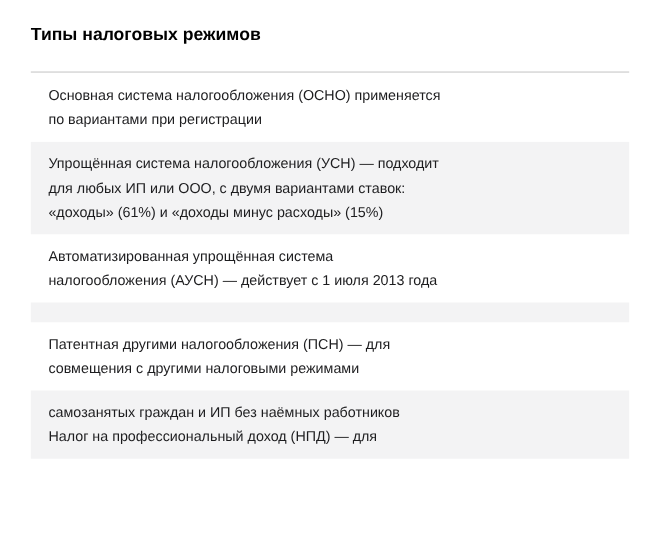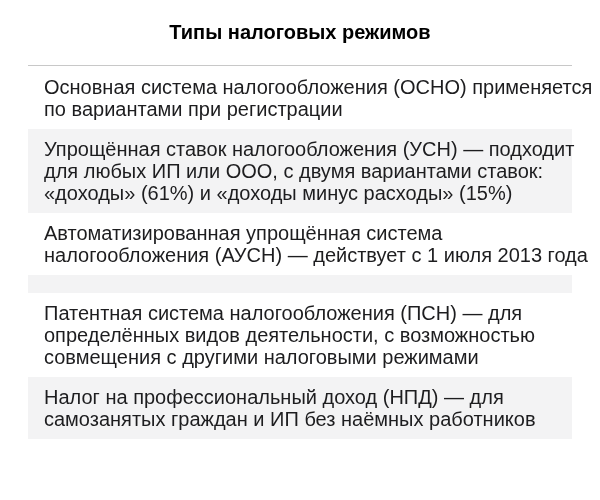--- a/index.html
+++ b/index.html
@@ -17,38 +17,38 @@
     color: var(--text);
     overflow: hidden;
   }
   .card {
     width: 600px;
     height: 500px;
     padding: 0 28px;
   }
   .page-title {
     padding-top: 20px;
-    font-size: 20px;
+    font-size: 16px;
     line-height: 24px;
     font-weight: 700;
-    text-align: center;
+    text-align: left;
     color: #000000;
   }
   .title-divider {
     margin-top: 21px;
     border: none;
     border-top: 1px solid var(--divider);
     height: 0;
   }
   .tax-regime-list {
     margin-top: 1px;
   }
   .tax-regime-item {
     padding: 9px 16px;
-    font-size: 20px;
+    font-size: 13px;
     line-height: 22px;
   }
   .tax-regime-item:nth-child(even) {
     background: var(--row-highlight);
   }
   .tax-regime-item .text-line {
     white-space: nowrap;
   }
 </style>
 </head>
@@ -56,33 +56,32 @@
 
 <main class="card">
   <h1 class="page-title">Типы налоговых режимов</h1>
   <hr class="title-divider">
   <div class="tax-regime-list" id="tax-regime-list">
       <div class="tax-regime-item">
         <div class="text-line">Основная система налогообложения (ОСНО) применяется</div>
         <div class="text-line">по вариантами при регистрации</div>
       </div>
       <div class="tax-regime-item">
-        <div class="text-line">Упрощённая ставок налогообложения (УСН) — подходит</div>
+        <div class="text-line">Упрощённая система налогообложения (УСН) — подходит</div>
         <div class="text-line">для любых ИП или ООО, с двумя вариантами ставок:</div>
         <div class="text-line">«доходы» (61%) и «доходы минус расходы» (15%)</div>
       </div>
       <div class="tax-regime-item">
         <div class="text-line">Автоматизированная упрощённая система</div>
         <div class="text-line">налогообложения (АУСН) — действует с 1 июля 2013 года</div>
       </div>
       <div class="tax-regime-item">
       </div>
       <div class="tax-regime-item">
-        <div class="text-line">Патентная система налогообложения (ПСН) — для</div>
-        <div class="text-line">определённых видов деятельности, с возможностью</div>
+        <div class="text-line">Патентная другими налогообложения (ПСН) — для</div>
         <div class="text-line">совмещения с другими налоговыми режимами</div>
       </div>
       <div class="tax-regime-item">
+        <div class="text-line">самозанятых граждан и ИП без наёмных работников</div>
         <div class="text-line">Налог на профессиональный доход (НПД) — для</div>
-        <div class="text-line">самозанятых граждан и ИП без наёмных работников</div>
       </div>
     </div>
 </main>
 
 </body></html>

